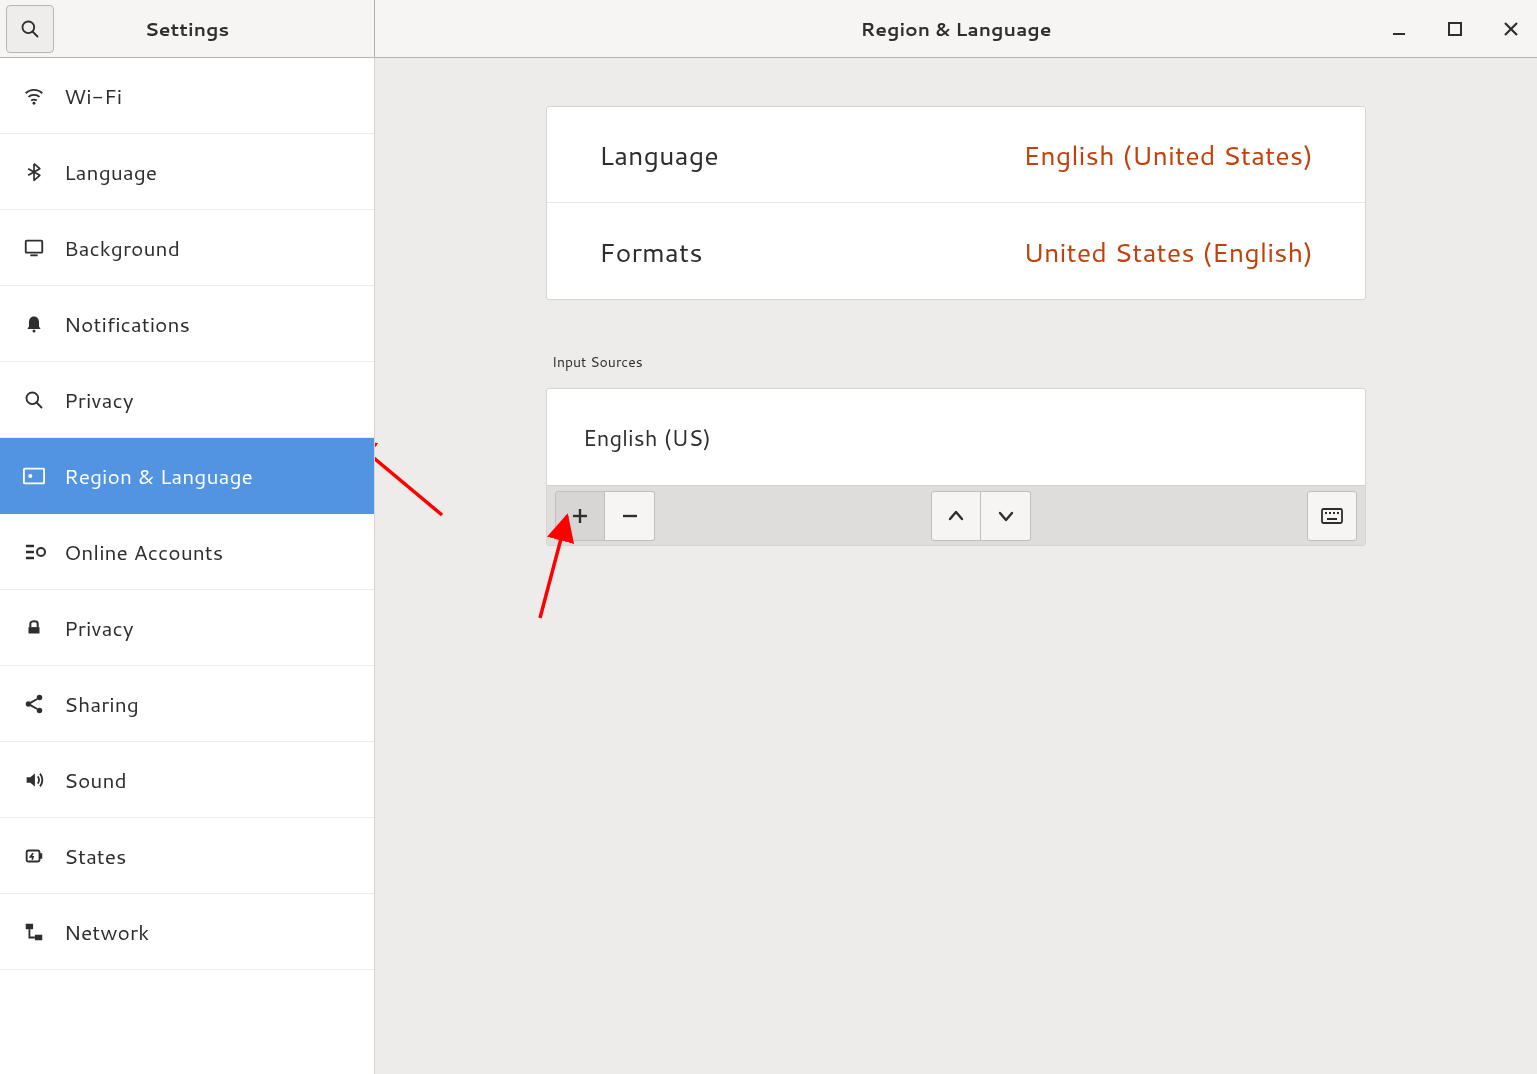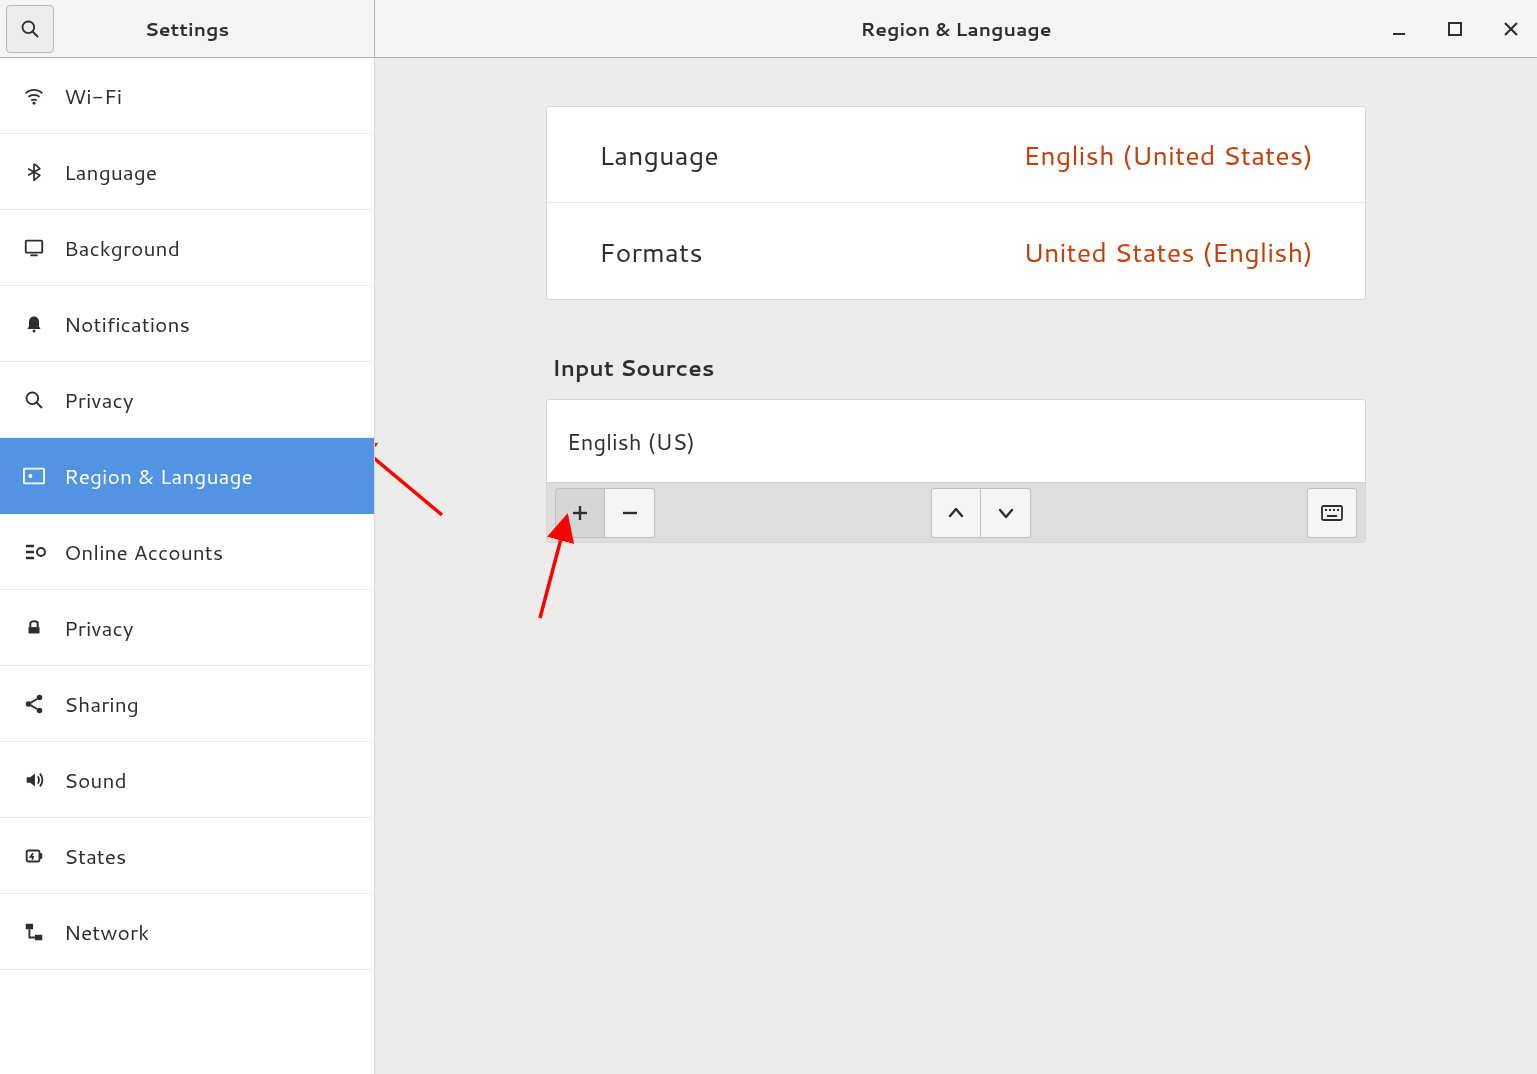--- a/index.html
+++ b/index.html
@@ -121,33 +121,33 @@
     padding: 0 52px;
     height: 96px;
     border-bottom: 1px solid #e6e6e4;
     cursor: pointer;
     font-size: 27px;
   }
   .list-row:last-child { border-bottom: none; }
   .row-label { color: #2e2e2e; }
   .row-value { color: #c2410c; }
   .section-title {
-    font-weight: 700;
+    font-weight: 400;
     color: #2e2e2e;
     margin: 52px 0 16px 6px;
-    font-size: 22px;
+    font-size: 14px;
   }
   .input-sources-box {
     background: #ffffff;
     border: 1px solid #d5d5d3;
     border-radius: 3px;
   }
   .input-source-row {
-    padding: 0 20px;
-    height: 82px;
+    padding: 0 36px;
+    height: 96px;
     display: flex;
     align-items: center;
     cursor: pointer;
     font-size: 22px;
   }
   .toolbar {
     height: 60px;
     background: #dedddc;
     border-top: 1px solid #cfcfce;
     display: flex;

